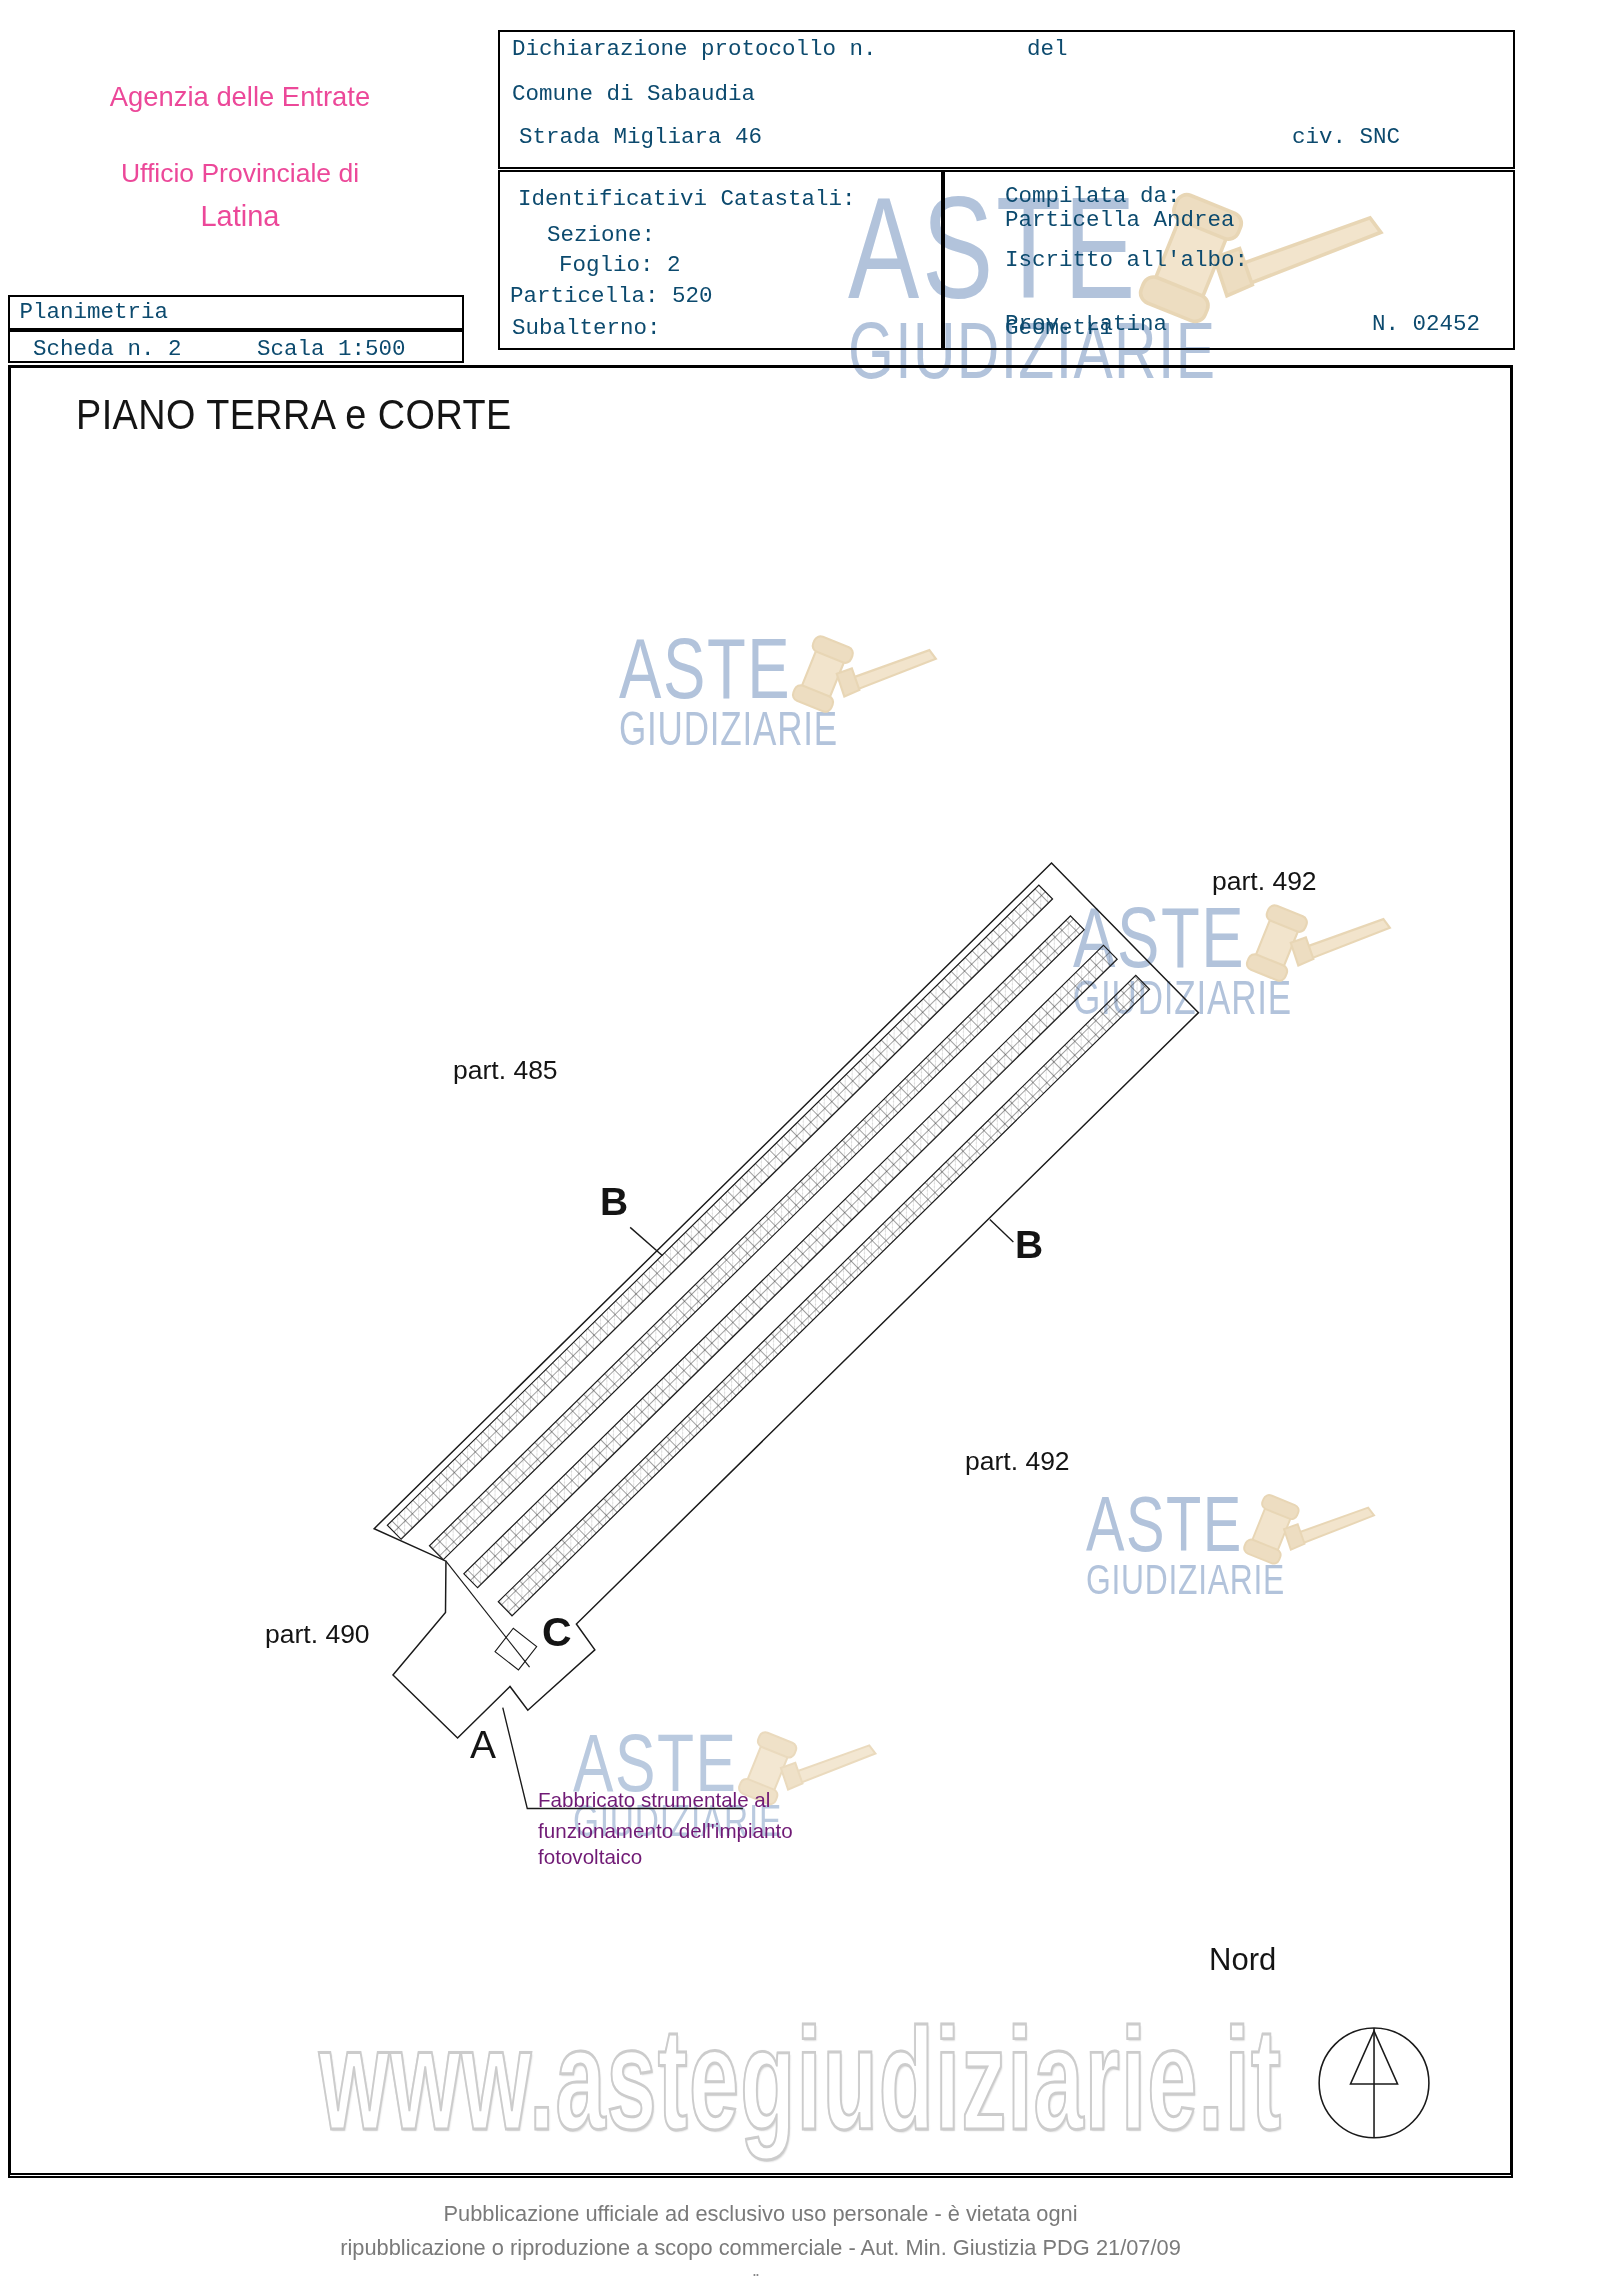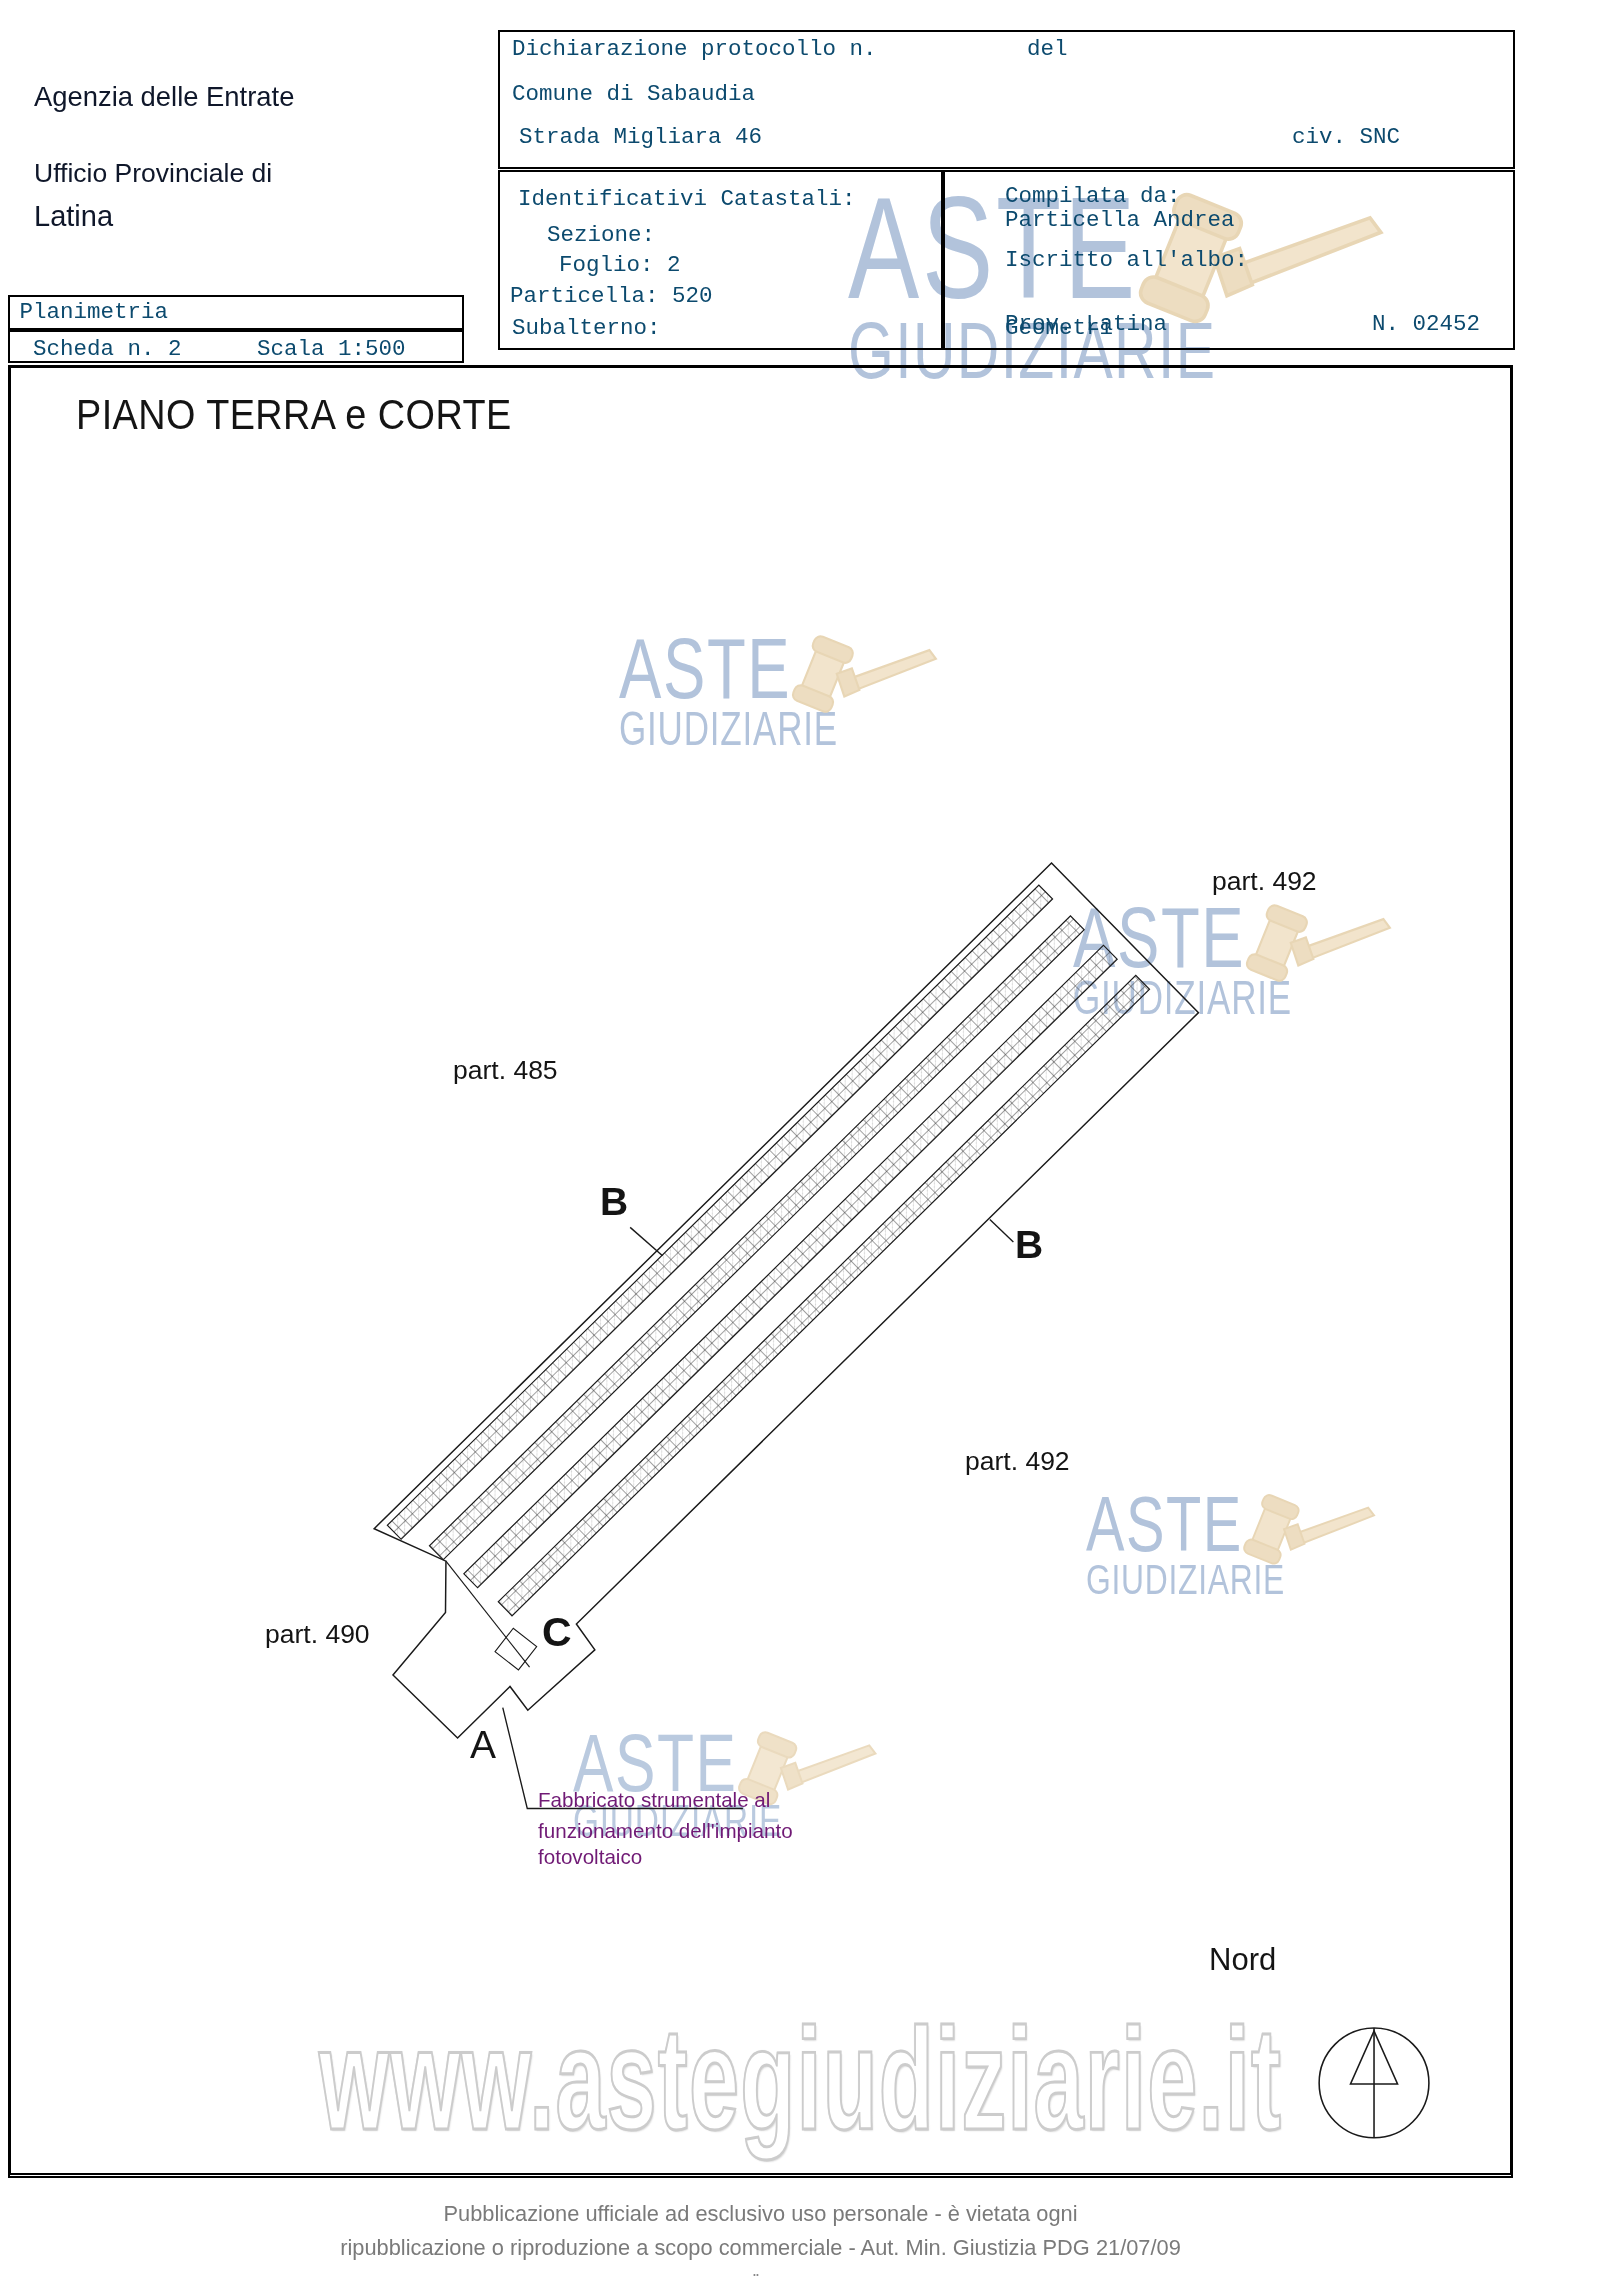--- a/index.html
+++ b/index.html
@@ -1,20 +1,20 @@
 <!DOCTYPE html>
 <html><head>
 <meta charset="utf-8">
 <style>
   html,body{margin:0;padding:0;background:#ffffff;}
   .page{position:relative;width:1621px;height:2294px;background:#fff;overflow:hidden;
         font-family:"Liberation Sans",sans-serif;color:#111;}
   .abs{position:absolute;}
   
-  .agency{position:absolute;left:34px;width:412px;color:#0f172a;z-index:3;}
+  .agency{position:absolute;left:34px;width:412px;text-align:center;color:#ec4899;z-index:3;}
   .bx{position:absolute;border:2px solid #000;box-sizing:border-box;background:transparent;z-index:2;}
   .mono{position:absolute;font-family:"Liberation Mono","DejaVu Sans Mono",monospace;
         font-size:22.5px;color:#0c4a6e;white-space:pre;z-index:3;line-height:1.1;}
   
   .planbox{position:absolute;left:7.8px;top:365px;width:1505px;height:1813px;box-sizing:border-box;
            border:3.9px solid #000;border-bottom:5.9px double #000;z-index:2;background:transparent;}
   .plan-title{position:absolute;left:76px;top:391px;font-size:42px;letter-spacing:0.5px;color:#141414;
               transform:scaleX(.9);transform-origin:0 0;white-space:pre;z-index:3;}
   .lbl{position:absolute;font-size:26.5px;color:#141414;white-space:pre;z-index:3;}
   .biglbl{position:absolute;font-size:39px;font-weight:bold;color:#141414;z-index:3;line-height:1;}

